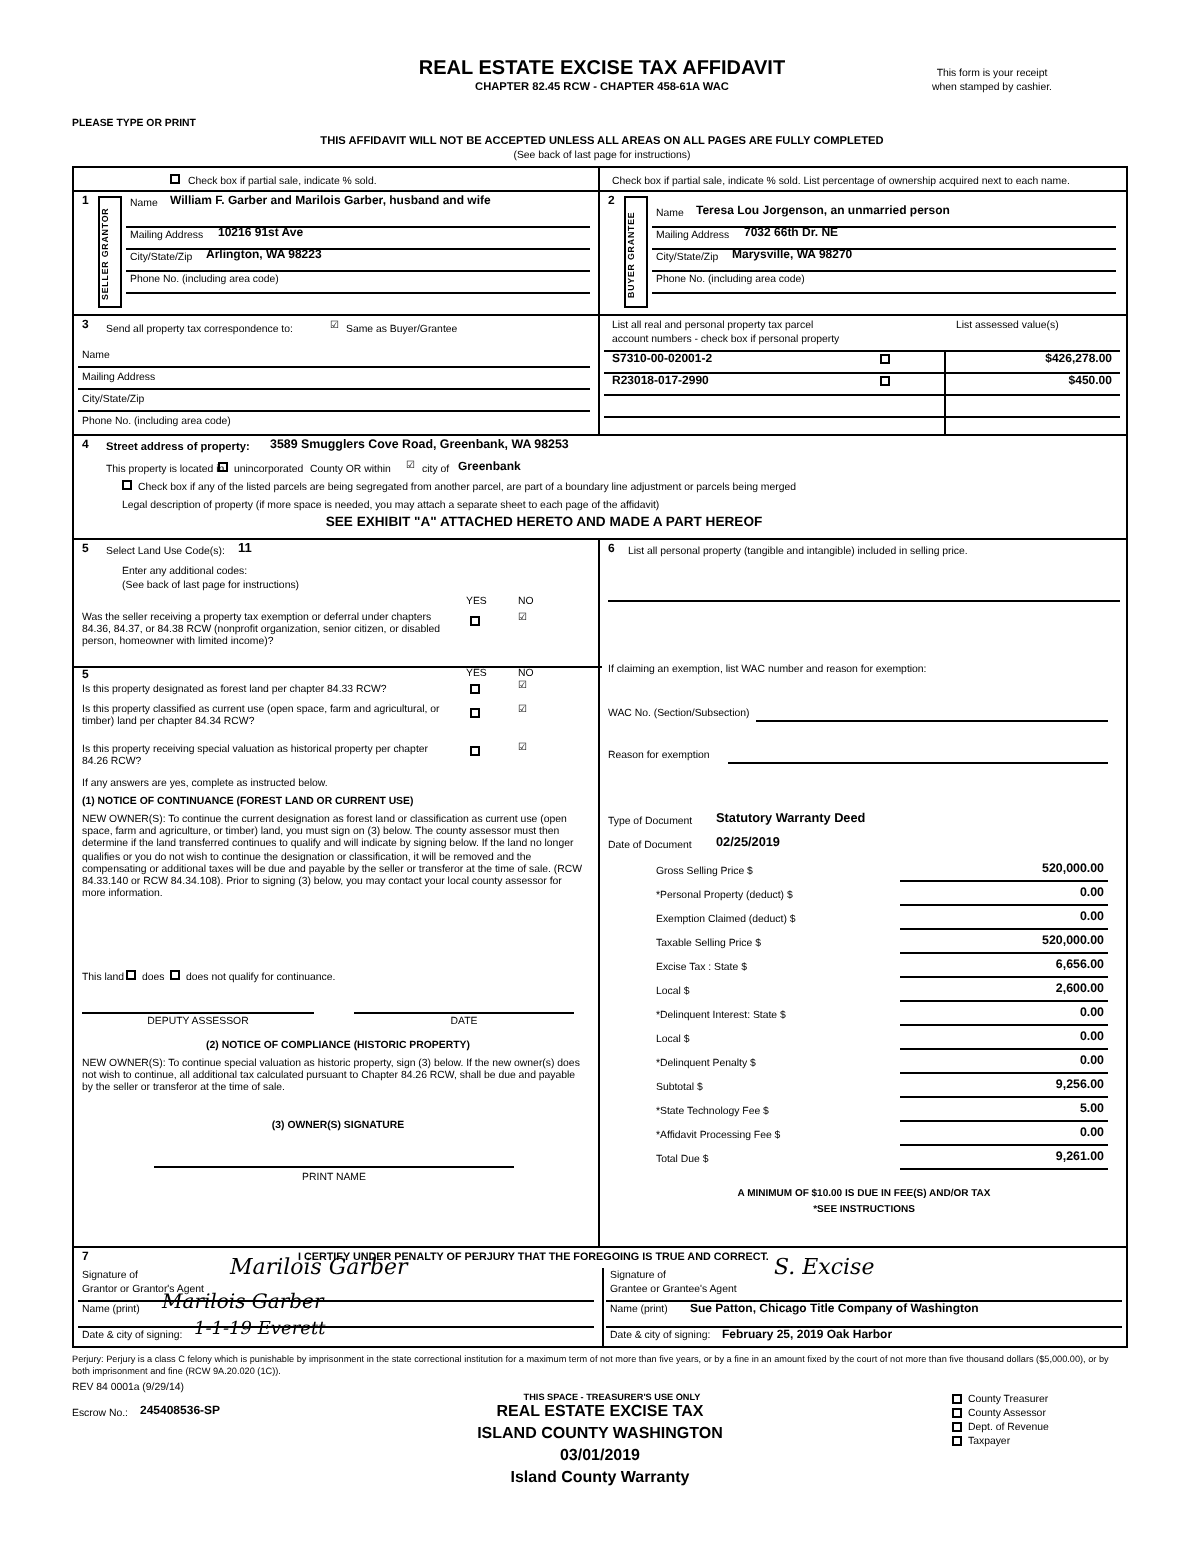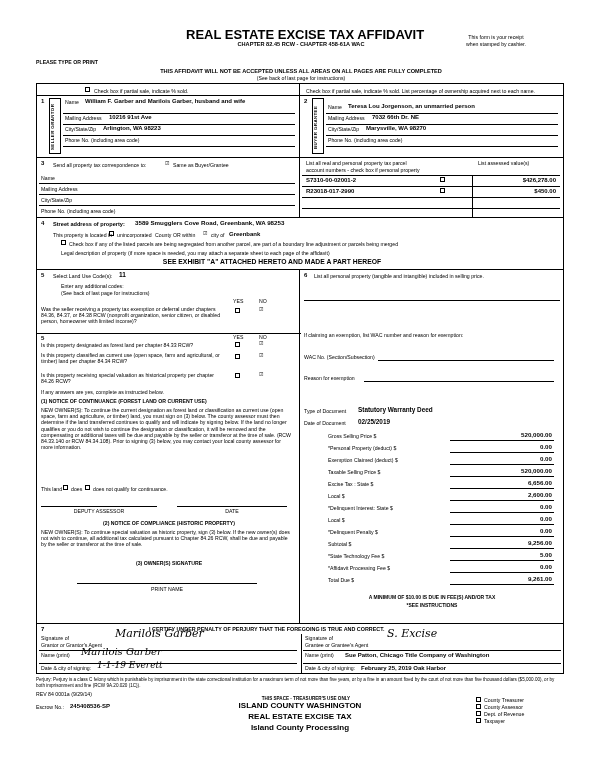--- a/index.html
+++ b/index.html
@@ -29,21 +29,21 @@
   .rt{text-align:right;}
   .footer{position:absolute;left:0;top:700px;width:600px;text-align:center;}
   .fl{font-size:8px;line-height:11px;}
 </style>
 </head>
 <body>
 
 <div class="page">
  <div class="sheet">
 
-  <div class="t b c" style="left:150px;top:4px;width:230px;font-size:13px;">REAL ESTATE EXCISE TAX AFFIDAVIT</div>
+  <div class="t b c" style="left:150px;top:4px;width:230px;font-size:10px;">REAL ESTATE EXCISE TAX AFFIDAVIT</div>
   <div class="t b c" style="left:150px;top:13px;width:230px;font-size:5.6px;">CHAPTER 82.45 RCW - CHAPTER 458-61A WAC</div>
   <div class="t c" style="left:395px;top:6px;width:130px;font-size:5.2px;">This form is your receipt</div>
   <div class="t c" style="left:395px;top:13px;width:130px;font-size:5.2px;">when stamped by cashier.</div>
   <div class="t b" style="left:0;top:31px;font-size:5.2px;">PLEASE TYPE OR PRINT</div>
   <div class="t b c" style="left:20px;top:40px;width:490px;font-size:5.6px;">THIS AFFIDAVIT WILL NOT BE ACCEPTED UNLESS ALL AREAS ON ALL PAGES ARE FULLY COMPLETED</div>
   <div class="t c" style="left:20px;top:47px;width:490px;">(See back of last page for instructions)</div>
 
   <div class="bx bd" style="left:0;top:55px;width:264px;height:13px;">
     <div class="cb" style="left:48px;top:3px;"></div>
     <div class="t" style="left:57px;top:4px;">Check box if partial sale, indicate % sold.</div>
@@ -286,17 +286,18 @@
         </div>
         <div style="position: relative; height: 7px;">
           <span class="cb" style="left: 0px; top: 1px;"></span>
           <span class="t" style="left: 8px; top: 1px;">Taxpayer</span>
         </div>
       </div>
 
  </div>
 
  <div class="footer">
+   <div class="fl b">REAL ESTATE EXCISE TAX</div>
    <div class="fl b">ISLAND COUNTY WASHINGTON</div>
-   <div class="fl b">REAL ESTATE EXCISE TAX</div>
-   <div class="fl b">Island County Processing</div>
+   <div class="fl b">03/01/2019</div>
+   <div class="fl b">Island County Warranty</div>
  </div>
 </div>
 
 </body></html>

